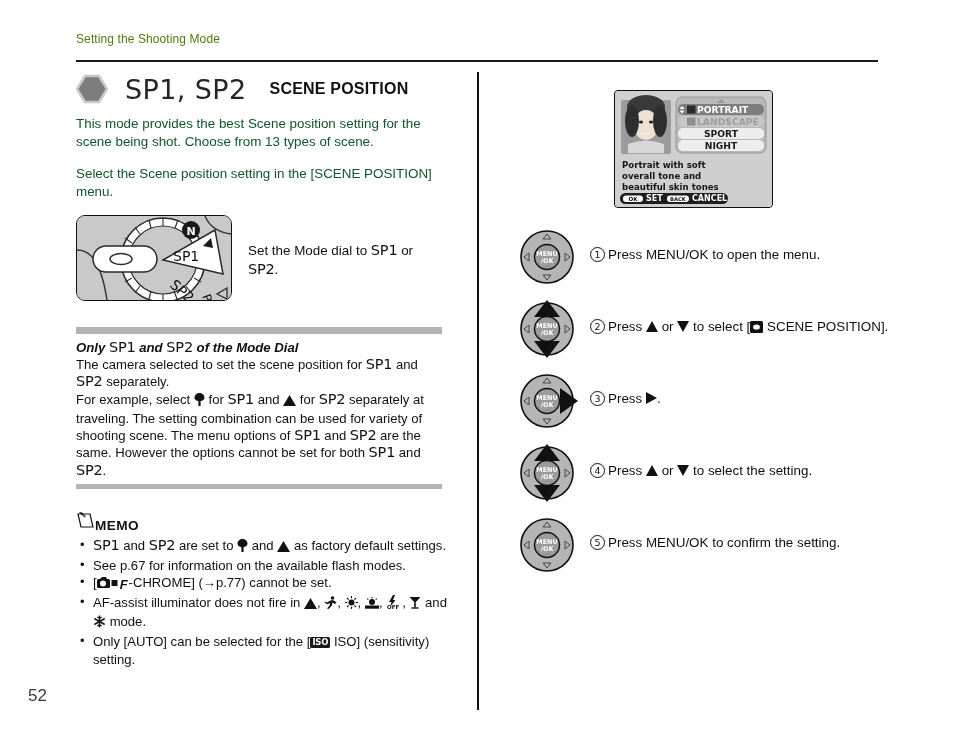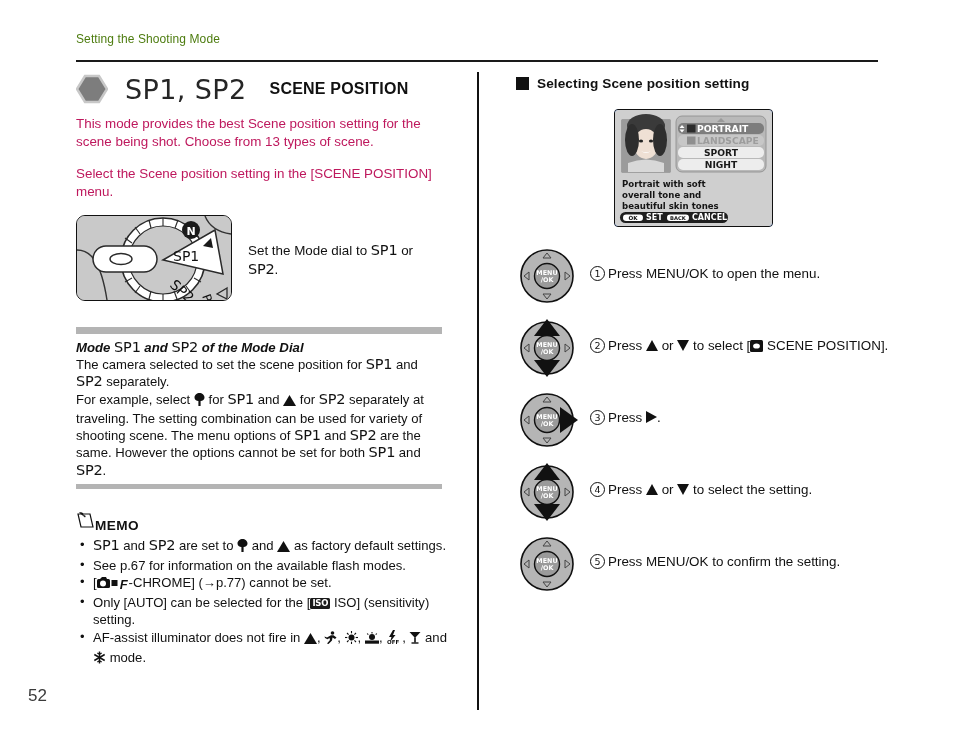--- a/index.html
+++ b/index.html
@@ -32,21 +32,21 @@
   .hexicon{width:32px;height:30px;flex:0 0 auto;}
   .h1-sp{
     font-size:27px;color:#262626;letter-spacing:.4px;
     font-family:"DejaVu Sans",sans-serif;font-weight:400;
   }
   .h1-title{
     font-size:16px;font-weight:bold;color:#111;letter-spacing:.2px;margin-left:6px;
   }
 
   p.body{
-    font-size:13.4px;line-height:17.5px;margin:0 0 15px 0;color:#be185d;
+    font-size:13.4px;line-height:17.5px;margin:0 0 15px 0;color:#14532d;
   }
 
   
   .sp{
     font-family:"DejaVu Sans",sans-serif;font-size:14.5px;letter-spacing:-0.2px;
     color:#111;white-space:nowrap;
   }
 
   
   .dialrow{display:flex;align-items:flex-start;gap:16px;margin-top:2px;}
@@ -189,21 +189,21 @@
       </div>
       <div class="dialcap">
         <span>Set the Mode dial to </span><span class="sp">SP1</span><span> or </span><br>
         <span class="sp">SP2</span><span>.</span>
       </div>
     </div>
 
     <div style="margin-top:26px;">
       <div class="greybar"></div>
       <div class="about">
-        <h3><span>Mode </span><span class="sp">SP1</span><span> and </span><span class="sp">SP2</span><span> of the Mode Dial</span></h3>
+        <h3><span>Only </span><span class="sp">SP1</span><span> and </span><span class="sp">SP2</span><span> of the Mode Dial</span></h3>
         <p><span>The camera selected to set the scene position for </span><span class="sp">SP1</span><span> and </span><span class="sp">SP2</span><span> separately.</span><br><span>For example, select </span><span class="glyph"><svg width="11" height="13" viewBox="0 0 11 13">
                 <path d="M5.5,0 C8,0 10.5,2 10.5,4.4 C10.5,6.4 8.7,7.9 6.6,8.1 L6.6,13 L4.4,13 L4.4,8.1 C2.3,7.9 0.5,6.4 0.5,4.4 C0.5,2 3,0 5.5,0 Z" fill="#111"></path>
               </svg></span><span> for </span><span class="sp">SP1</span><span> and </span><span class="glyph"><svg width="13" height="11" viewBox="0 0 13 11">
                 <path d="M6.5,0 L13,11 L0,11 Z" fill="#111"></path>
               </svg></span><span> for </span><span class="sp">SP2</span><span> separately at traveling. The setting combination can be used for variety of shooting scene. The menu options of </span><span class="sp">SP1</span><span> and </span><span class="sp">SP2</span><span> are the same. However the options cannot be set for both </span><span class="sp">SP1</span><span> and </span><span class="sp">SP2</span><span>.</span></p>
       </div>
       <div class="greybar" style="margin-top:3px;height:5px;"></div>
     </div>
 
     <div class="memo">
@@ -224,22 +224,20 @@
               </svg></span><span> as factory default settings.</span></li>
 
         <li>See p.67 for information on the available flash modes.</li>
 
         <li><span>[</span><span class="glyph"><svg width="22" height="12" viewBox="0 0 22 12">
                 <rect x="0" y="2" width="13" height="9" rx="1.5" fill="#111"></rect>
                 <circle cx="6" cy="6.5" r="3" fill="#fff"></circle>
                 <path d="M3,2 L5,0 L9,0 L10,2 Z" fill="#111"></path>
                 <rect x="14.5" y="3" width="6" height="6" fill="#111"></rect>
               </svg></span><span class="glyph" style="font-style:italic;font-weight:bold;font-size:13px;margin:0 1px;">F</span><span>-CHROME] (→p.77) cannot be set.</span></li>
-
-        <li><span>Only [AUTO] can be selected for the [</span><span class="chip">ISO</span><span> ISO] (sensitivity) setting.</span></li>
 
         <li><span>AF-assist illuminator does not fire in </span><span class="glyph"><svg width="13" height="11" viewBox="0 0 13 11">
                 <path d="M6.5,0 L13,11 L0,11 Z" fill="#111"></path>
               </svg></span>, <span class="glyph"><svg width="13" height="13" viewBox="0 0 13 13">
                 <circle cx="8.5" cy="2" r="1.8" fill="#111"></circle>
                 <path d="M7,4.2 L3,6.5 L0.5,5.5 L1,7 L3.5,8.2 L5.5,7 L6,9 L3,12.5 L4.5,13 L8,9.5 L8.5,6.5 L11,8 L12.5,6.5 L9.5,4.2 Z" fill="#111"></path>
               </svg></span>, <span class="glyph"><svg width="13" height="13" viewBox="0 0 13 13">
                 <circle cx="6.5" cy="6.5" r="3" fill="#111"></circle>
                 <g stroke="#111" stroke-width="1.1">
                   <line x1="6.5" y1="0" x2="6.5" y2="2.3"></line>
@@ -272,30 +270,28 @@
                   <line x1="1.3" y1="3.5" x2="11.7" y2="9.5"></line>
                   <line x1="1.3" y1="9.5" x2="11.7" y2="3.5"></line>
                 </g>
                 <g stroke="#111" stroke-width="1.2">
                   <line x1="4.3" y1="2" x2="6.5" y2="3.3"></line>
                   <line x1="8.7" y1="2" x2="6.5" y2="3.3"></line>
                   <line x1="4.3" y1="11" x2="6.5" y2="9.7"></line>
                   <line x1="8.7" y1="11" x2="6.5" y2="9.7"></line>
                 </g>
               </svg></span><span> mode.</span></li>
+
+        <li><span>Only [AUTO] can be selected for the [</span><span class="chip">ISO</span><span> ISO] (sensitivity) setting.</span></li>
       </ul>
     </div>
   </div>
 
   <div class="colR">
 
-    <div class="sechead">
-      <span class="sqbullet"></span>
-      <span class="t">Selecting Scene position setting</span>
-    </div>
 
     <div class="lcdwrap">
       <div class="lcd">
         <svg viewBox="0 0 157 116" width="157" height="116">
           <rect x="0" y="0" width="157" height="116" fill="#cfcfcf"></rect>
 
           <g>
             <rect x="7" y="10" width="48" height="52" fill="#e8e8e8" stroke="#5a5a5a" stroke-width="0.8"></rect>
             <rect x="7" y="10" width="48" height="52" fill="#9b9b9b"></rect>
             <ellipse cx="31" cy="16" rx="19" ry="12" fill="#3a3a3a"></ellipse>

